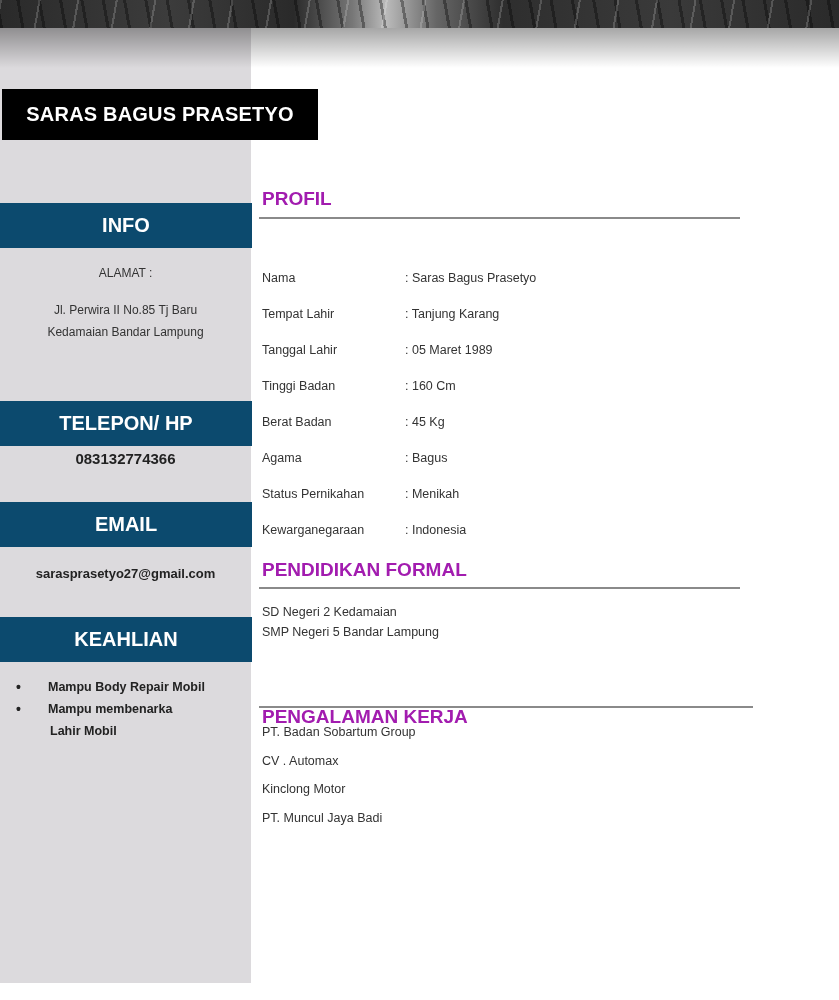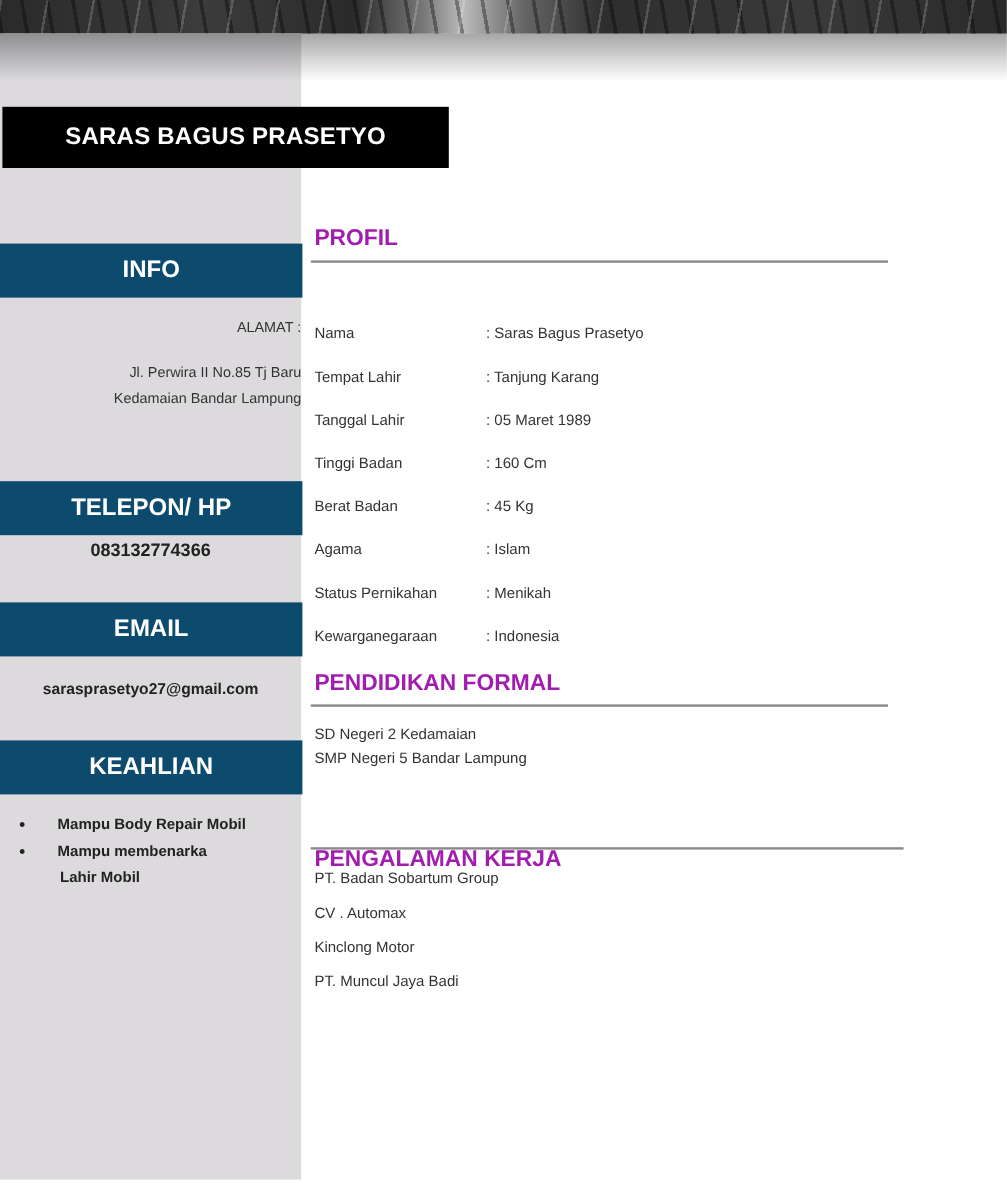--- a/index.html
+++ b/index.html
@@ -19,33 +19,33 @@
   .header-shadow {
     position: absolute; left: 0; top: 28px; width: 839px; height: 40px;
     background: linear-gradient(180deg, rgba(0,0,0,0.35), rgba(0,0,0,0));
     z-index: 3; pointer-events: none;
   }
   .sidebar {
     position: absolute; left: 0; top: 28px; width: 251px; height: 955px;
     background: #dcdadd;
   }
   .name-bar {
-    position: absolute; left: 2px; top: 89px; width: 372px; height: 51px;
+    position: absolute; left: 2px; top: 89px; width: 316px; height: 51px;
     background: #000; color: #fff; z-index: 4;
     display: flex; align-items: center; justify-content: center;
     font-weight: bold; font-size: 20px; letter-spacing: 0.2px;
   }
   .side-head {
     position: absolute; left: 0; width: 252px; height: 45px;
     background: #0c4a6e; color: #fff;
     display: flex; align-items: center; justify-content: center;
     font-weight: bold; font-size: 20px; z-index: 4;
   }
   .side-text {
-    position: absolute; left: 0; width: 251px; text-align: right;
+    position: absolute; left: 0; width: 251px; text-align: center;
     font-size: 12px; color: #333; z-index: 4;
   }
   .side-strong {
     position: absolute; left: 0; width: 251px; text-align: center;
     font-weight: bold; color: #222; z-index: 4;
   }
   .skills {
     position: absolute; left: 16px; top: 676px; width: 230px;
     list-style: none; margin: 0; padding: 0; z-index: 4;
     font-size: 12.5px; font-weight: bold; color: #222;
@@ -132,21 +132,21 @@
 <div class="profile-row" style="top:379px;">
   <span class="lbl">Tinggi Badan</span>
   <span>: 160 Cm</span>
 </div>
 <div class="profile-row" style="top:415px;">
   <span class="lbl">Berat Badan</span>
   <span>: 45 Kg</span>
 </div>
 <div class="profile-row" style="top:451px;">
   <span class="lbl">Agama</span>
-  <span>: Islam</span>
+  <span>: Bagus</span>
 </div>
 <div class="profile-row" style="top:487px;">
   <span class="lbl">Status Pernikahan</span>
   <span>: Menikah</span>
 </div>
 <div class="profile-row" style="top:523px;">
   <span class="lbl">Kewarganegaraan</span>
   <span>: Indonesia</span>
 </div>
 

